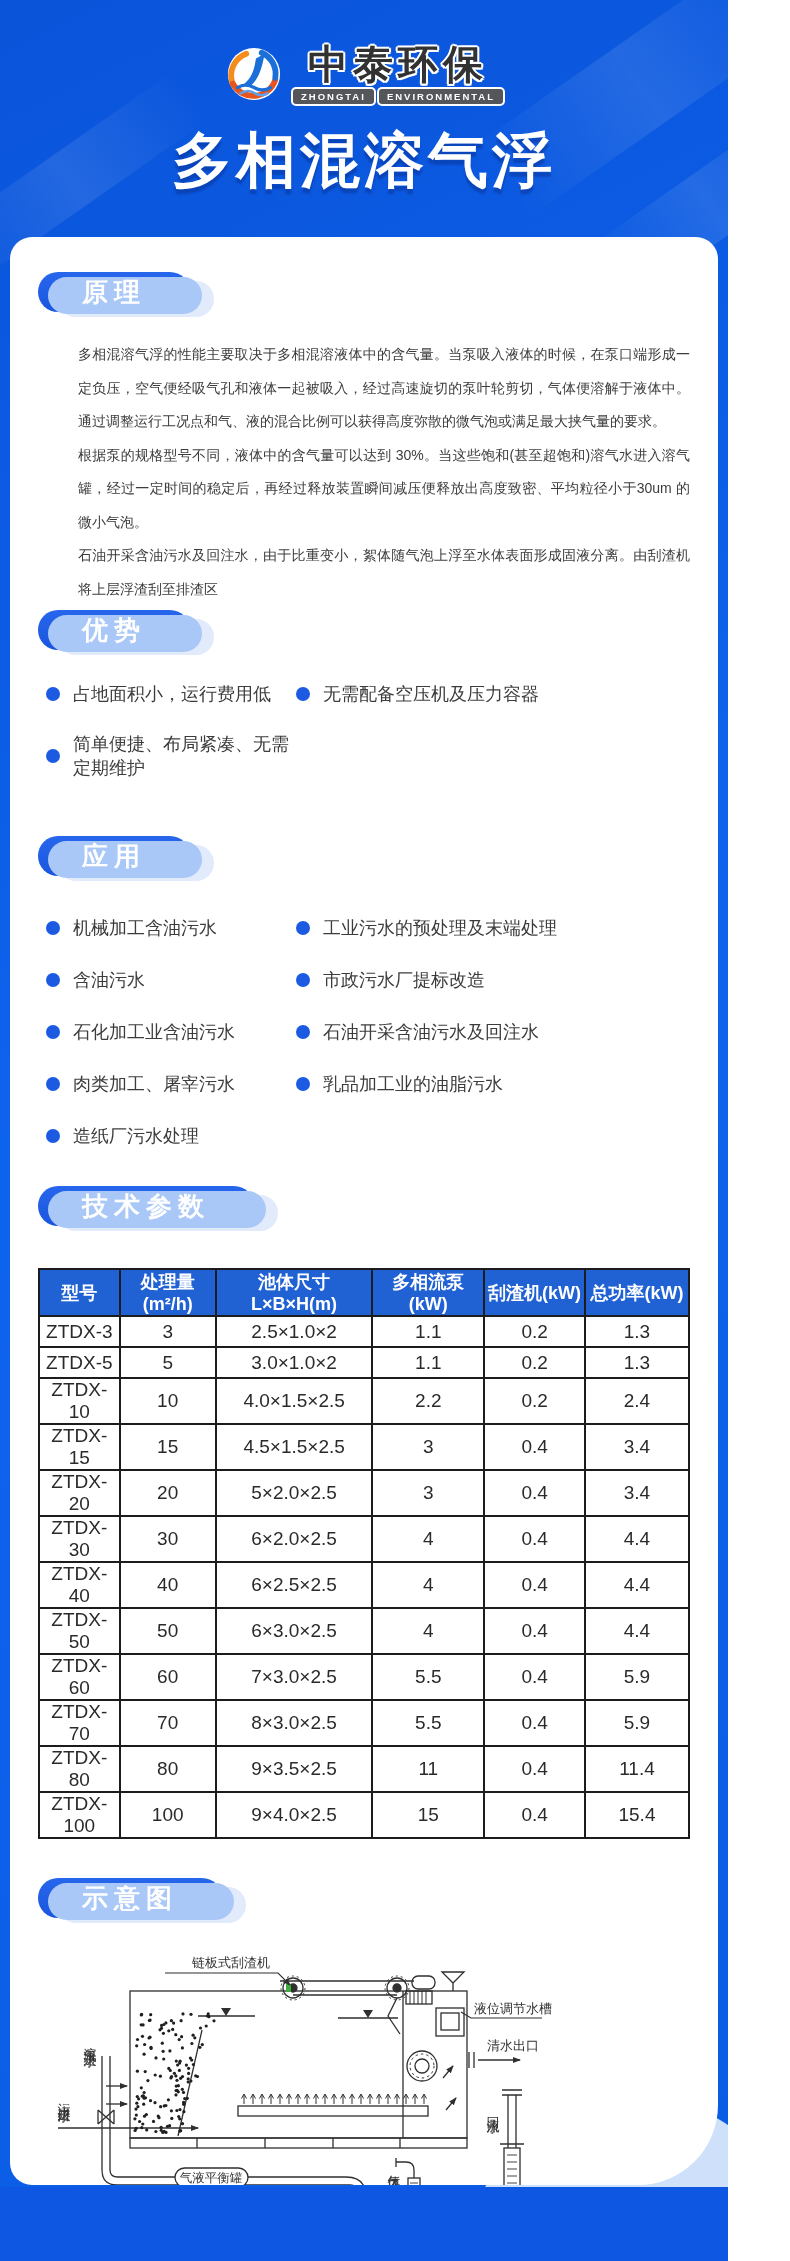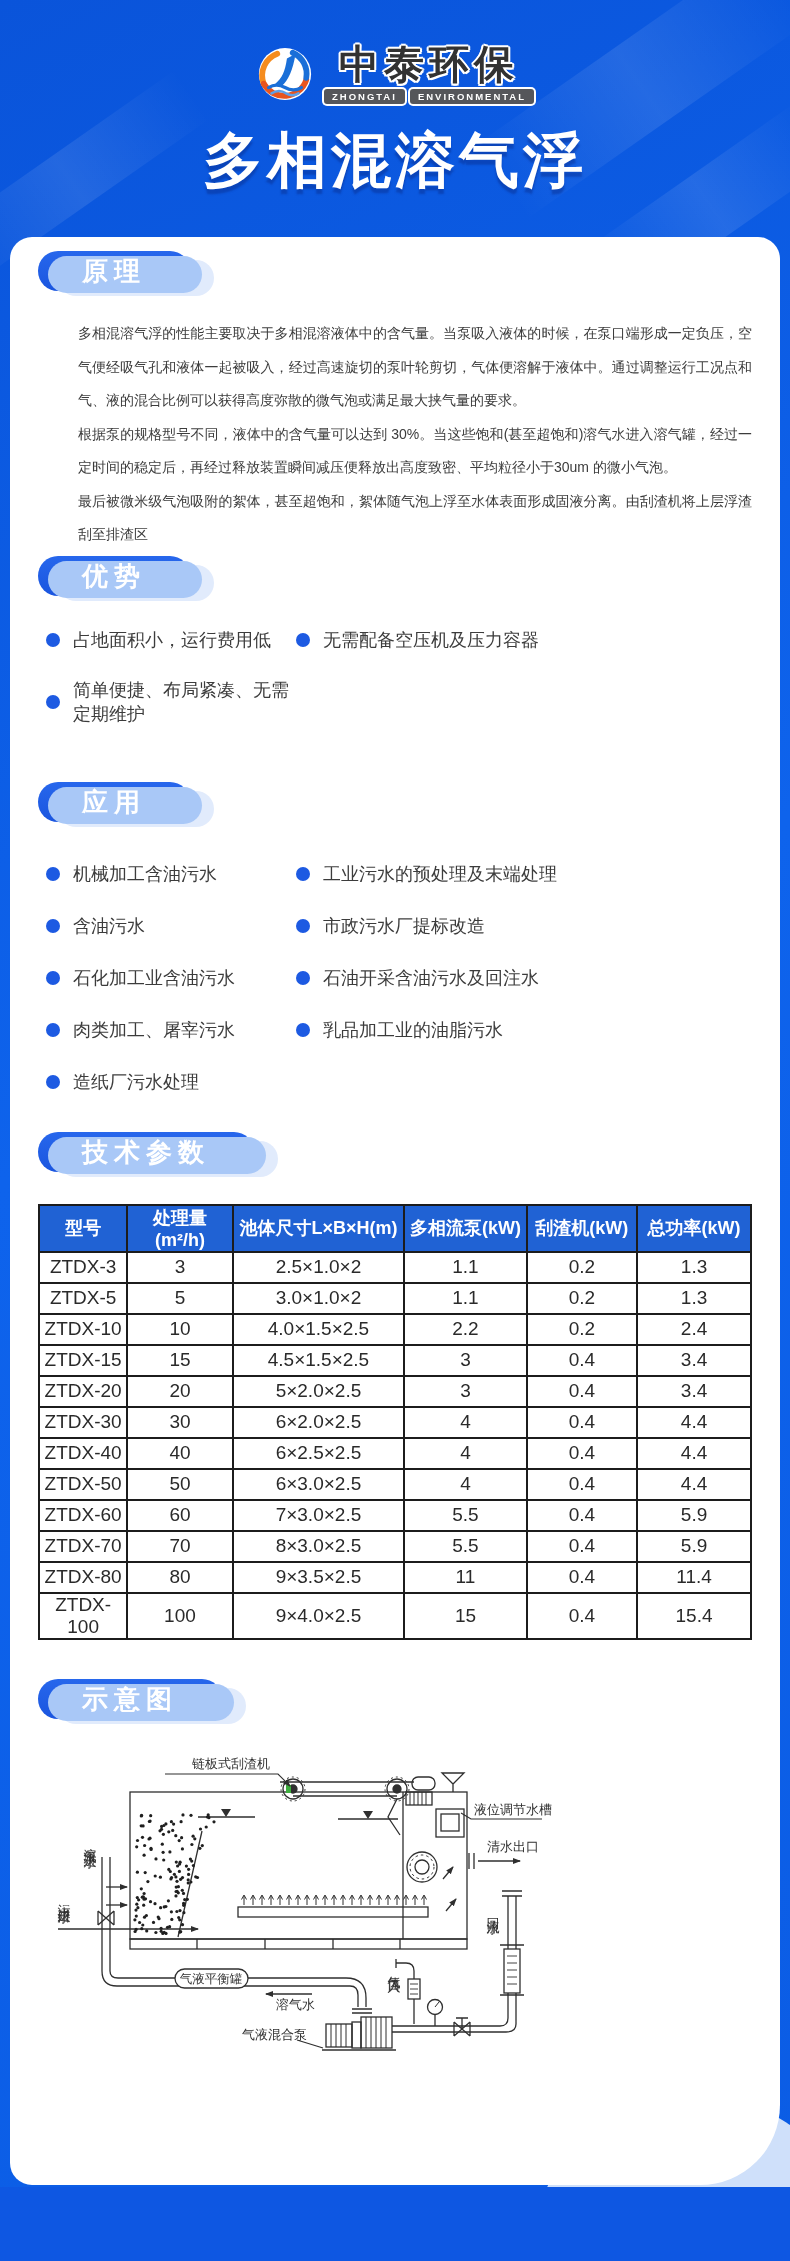--- a/index.html
+++ b/index.html
@@ -2,21 +2,21 @@
 <html style="--background: #0b5ce4; --accent: #1d5ae2; --table-header: #2062d4; --badge: #1a55df; --footer: #0e57e2; --card: #ffffff;"><head>
 <meta charset="utf-8">
 <style>
   :root{
     --background:#0b5ce4; --accent:#1d5ae2; --table-header:#2062d4;
     --card:#ffffff; --footer:#0e57e2; --badge:#1a55df;
   }
   *{box-sizing:border-box;}
   html,body{margin:0;padding:0;}
   body{font-family:"Liberation Sans","DejaVu Sans",sans-serif;}
-  .page{position:relative;width:790px;height:2261px;overflow:hidden;
+  .page{position:relative;width:728px;height:2261px;overflow:hidden;
     background:linear-gradient(155deg,#0a54da 0%,#0e63ec 45%,var(--background) 100%);}
   .streak{position:absolute;background:linear-gradient(90deg,transparent,rgba(255,255,255,.10),transparent);
     transform:rotate(-35deg);pointer-events:none;z-index:0;}
   .s1{width:340px;height:90px;left:470px;top:40px;}
   .s2{width:300px;height:60px;left:-80px;top:150px;}
   .s3{width:260px;height:70px;left:580px;top:170px;}
   .decor-circle{position:absolute;width:330px;height:330px;border-radius:50%;
     background:#cfe0fa;right:-70px;top:2095px;z-index:1;}
   .footer-band{position:absolute;left:0;right:0;bottom:0;height:74px;background:var(--footer);z-index:2;}
 
@@ -39,34 +39,34 @@
 
   
   .badge{position:relative;display:inline-block;height:40px;line-height:40px;padding:0 44px;
     background:linear-gradient(180deg,#2767ec,var(--badge));color:#fff;font-size:26px;font-weight:bold;
     letter-spacing:6px;border-radius:21px;z-index:1;}
   .badge::after{content:"";position:absolute;left:10px;top:5px;right:-12px;bottom:-2px;
     background:#a9c8f7;border-radius:21px;z-index:-1;}
   .badge::before{content:"";position:absolute;left:20px;top:9px;right:-24px;bottom:-5px;
     background:#e1ebfc;border-radius:22px;z-index:-2;}
 
-  .sec-principle{padding-top:14px;}
+  .sec-principle{padding-top:35px;}
   .para{margin-top:26px;font-size:14px;line-height:33.5px;color:#3c3c3c;text-align:justify;margin-left:40px;}
   .para p{margin:0;}
 
   .sec-advantages{margin-top:4px;}
   .sec-applications{margin-top:56px;}
   .bullets{list-style:none;margin:30px 0 0;padding:0 0 0 8px;display:grid;
     grid-template-columns:250px 1fr;row-gap:24px;font-size:18px;color:#3c3c3c;}
   .bullets.apps{margin-top:38px;}
   .bullets li{display:flex;align-items:center;gap:13px;min-height:28px;}
   .dot{width:14px;height:14px;border-radius:50%;background:var(--accent);flex:none;}
 
   .sec-parameters{margin-top:36px;}
-  .params-table{margin-top:32px;width:100%;border-collapse:collapse;table-layout:fixed;}
+  .params-table{margin-top:42px;width:100%;border-collapse:collapse;table-layout:fixed;}
   .params-table th,.params-table td{border:2px solid #1c1c1c;text-align:center;padding:0 2px;}
   .params-table th{background:var(--table-header);color:#fff;height:34px;font-size:18px;font-weight:600;}
   .params-table td{height:31px;font-size:19px;color:#2a2a2a;}
 
   .sec-schematic{margin-top:39px;}
   .schematic{display:block;margin:20px 0 0 12px;}
   .schematic .lbl{font-size:13px;fill:#2f2f2f;}
   .schematic .vt{writing-mode:vertical-rl;text-orientation:upright;letter-spacing:2px;}
 </style>
 </head>
@@ -102,21 +102,21 @@
   </header>
 
   <main class="card">
 
     <section class="sec-principle">
       <div class="badge">原理</div>
       <div class="para">
 
       <p>多相混溶气浮的性能主要取决于多相混溶液体中的含气量。当泵吸入液体的时候，在泵口端形成一定负压，空气便经吸气孔和液体一起被吸入，经过高速旋切的泵叶轮剪切，气体便溶解于液体中。通过调整运行工况点和气、液的混合比例可以获得高度弥散的微气泡或满足最大挟气量的要求。</p>
           <p>根据泵的规格型号不同，液体中的含气量可以达到 30%。当这些饱和(甚至超饱和)溶气水进入溶气罐，经过一定时间的稳定后，再经过释放装置瞬间减压便释放出高度致密、平均粒径小于30um 的微小气泡。</p>
-          <p>最后被微米级气泡吸附的絮体，甚至超饱和，絮体随气泡上浮至水体表面形成固液分离。由刮渣机将上层浮渣刮至排渣区</p>
+          <p>石油开采含油污水及回注水，由于比重变小，絮体随气泡上浮至水体表面形成固液分离。由刮渣机将上层浮渣刮至排渣区</p>
         </div>
     </section>
 
     <section class="sec-advantages">
       <div class="badge">优势</div>
       <ul class="bullets">
 
           <li>
             <span class="dot"></span>
             <span>占地面积小，运行费用低</span>

